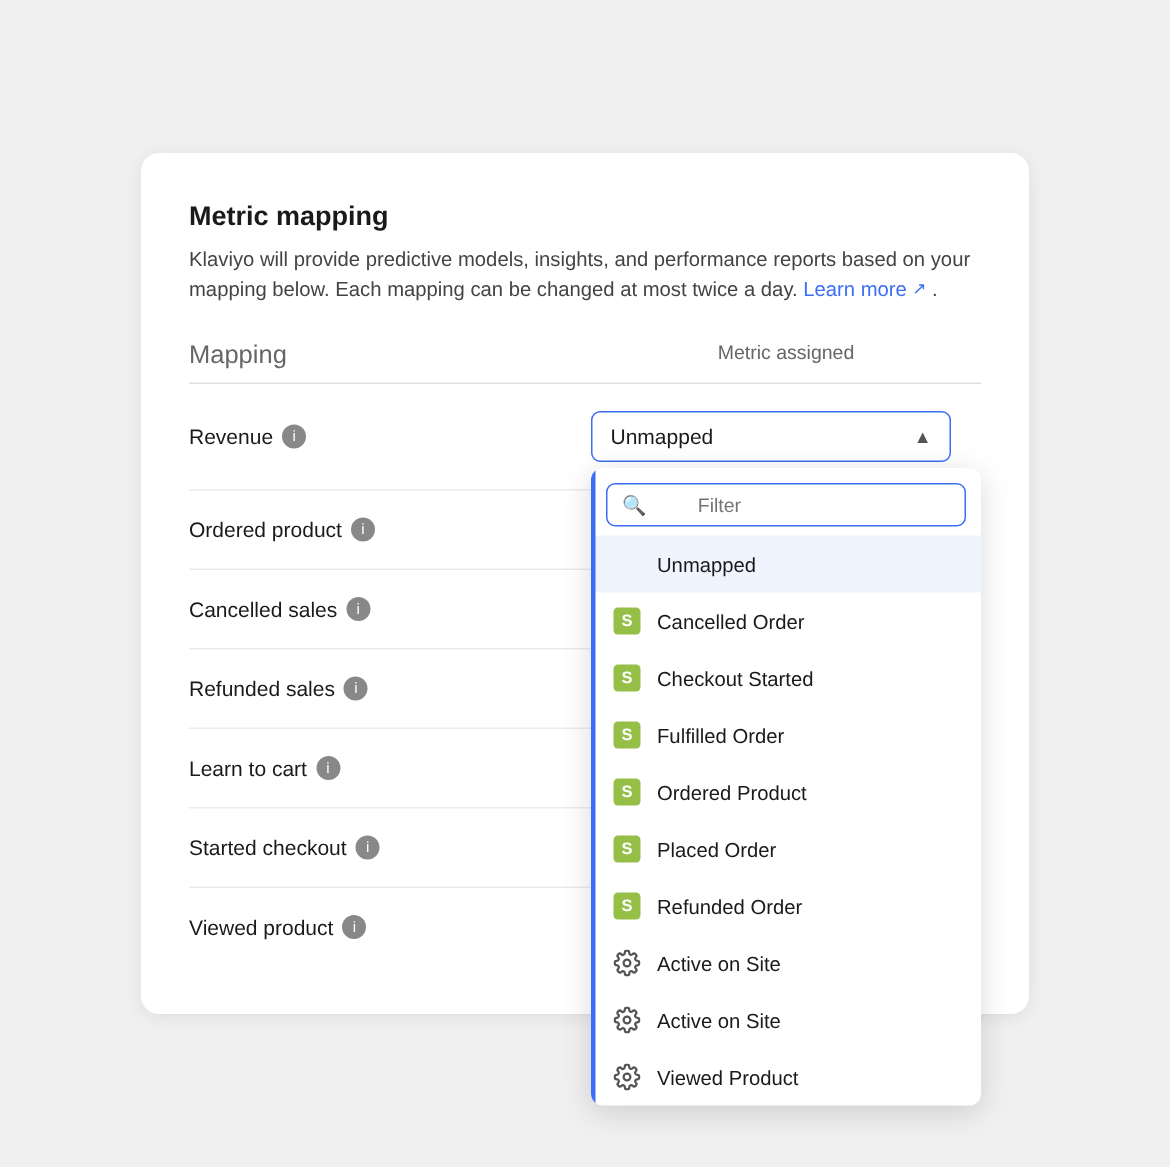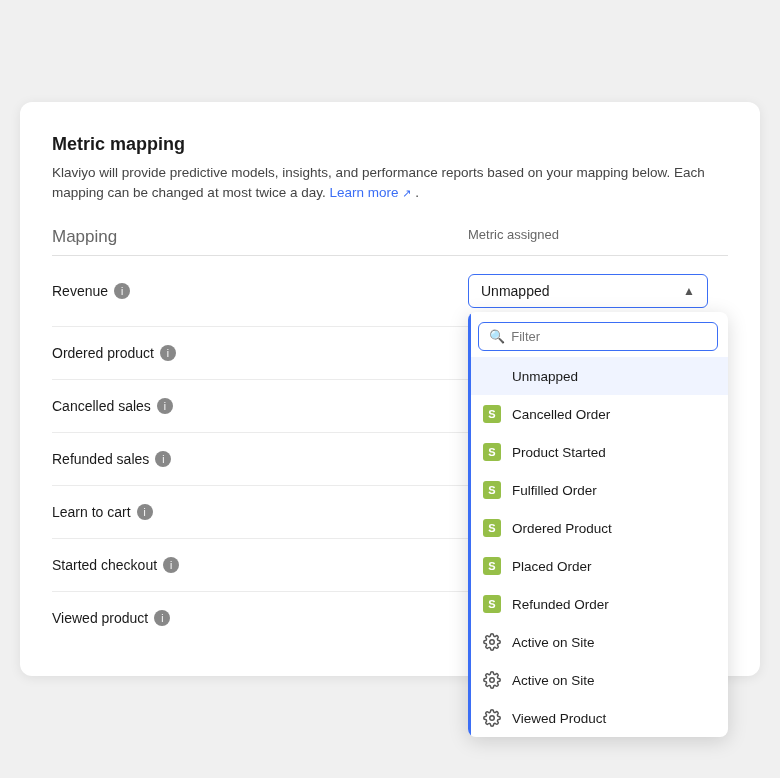--- a/index.html
+++ b/index.html
@@ -9,21 +9,21 @@
       display: flex;
       justify-content: center;
       align-items: center;
       min-height: 100vh;
       padding: 20px;
     }
     .card {
       background: #fff;
       border-radius: 12px;
       padding: 32px;
-      width: 740px;
+      width: 592px;
       box-shadow: 0 2px 12px rgba(0,0,0,0.08);
       position: relative;
     }
     .card-title {
       font-size: 18px;
       font-weight: 700;
       color: #1a1a1a;
       margin-bottom: 8px;
     }
     .card-desc {
@@ -40,21 +40,21 @@
     .ext-icon {
       font-size: 11px;
       vertical-align: middle;
     }
     .table-header {
       display: flex;
       padding: 0 0 8px 0;
       border-bottom: 1px solid #e0e0e0;
     }
     .col-mapping { flex: 1; font-size: 17px; color: #666; font-weight: 500; }
-    .col-metric { width: 260px; font-size: 13px; color: #666; font-weight: 500; }
+    .col-metric { width: 260px; font-size: 13px; color: #666; font-weight: 500; text-align: center; }
     .table-row {
       display: flex;
       align-items: center;
       padding: 18px 0;
       border-bottom: 1px solid #ebebeb;
       position: relative;
     }
     .row-label {
       flex: 1;
       font-size: 14px;
@@ -116,20 +116,21 @@
       padding: 6px 10px;
       gap: 6px;
     }
     .filter-input-wrap input {
       border: none;
       outline: none;
       font-size: 13px;
       color: #14532d;
       width: 100%;
       background: transparent;
+      margin-left: 28px;
     }
     .search-icon-svg { color: #888; font-size: 13px; }
     .dropdown-item {
       display: flex;
       align-items: center;
       padding: 9px 14px;
       font-size: 13.5px;
       color: #1a1a1a;
       cursor: pointer;
       gap: 10px;
@@ -221,21 +222,21 @@
           <div class="item-icon">
             <div class="shopify-icon">S</div>
           </div>
           <span>Cancelled Order</span>
         </div>
 
         <div class="dropdown-item">
           <div class="item-icon">
             <div class="shopify-icon">S</div>
           </div>
-          <span>Product Started</span>
+          <span>Checkout Started</span>
         </div>
 
         <div class="dropdown-item">
           <div class="item-icon">
             <div class="shopify-icon">S</div>
           </div>
           <span>Fulfilled Order</span>
         </div>
 
         <div class="dropdown-item">

